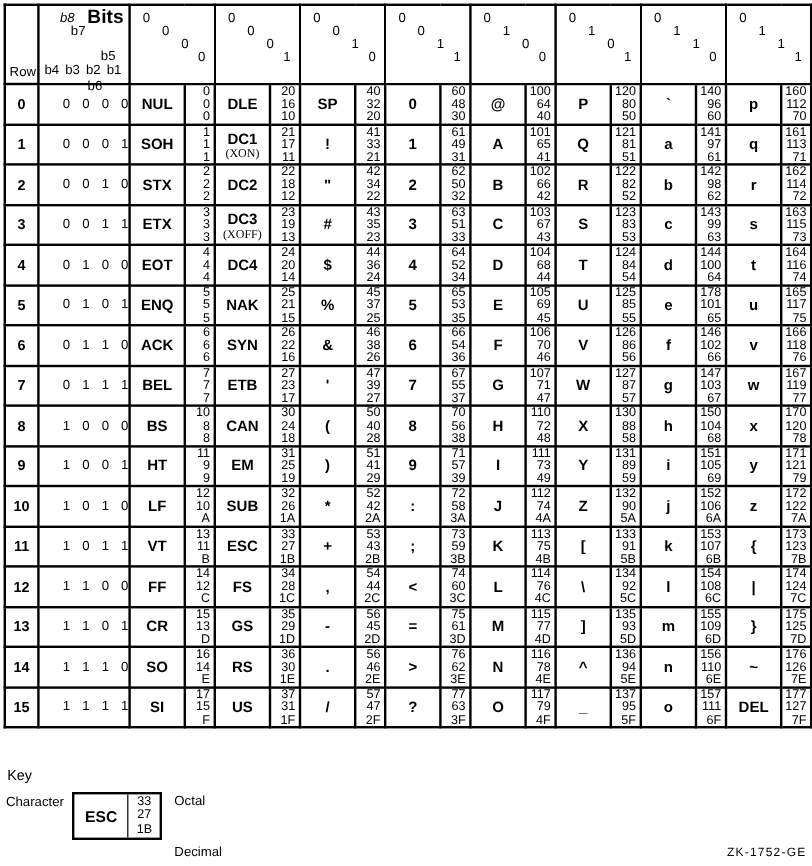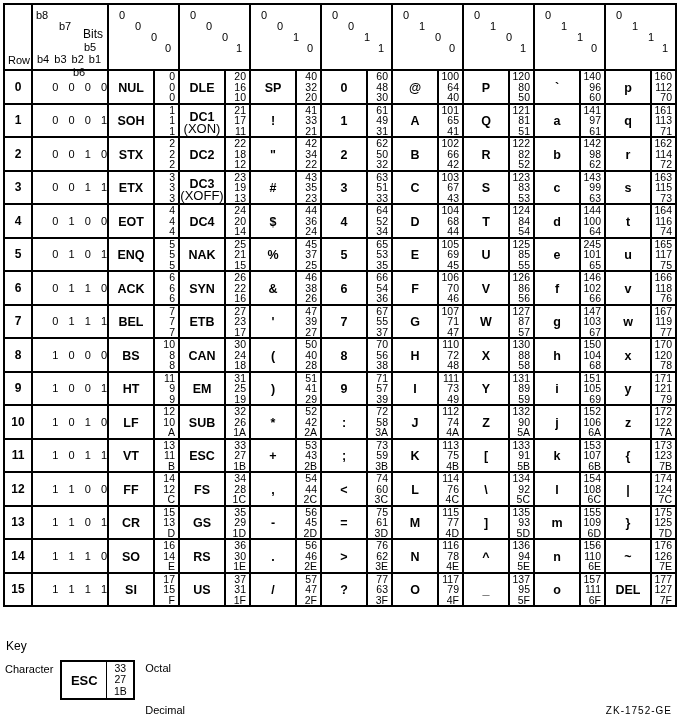--- a/index.html
+++ b/index.html
@@ -19,39 +19,39 @@
   
   tr.hrow1 { height:16px; }
   td.col-label { text-align:center; font-size:12px; }
   td.col-num  { text-align:center; font-size:13px; font-weight:bold; }
   
   tr.hrow2 { height:66px; }
   td.row-hdr { vertical-align:bottom; }
   .rh-text { display:block; font-size:11px; padding:0 0 3px 3px; }
   td.bits-cell, td.colbits { position:relative; }
   .bl, .hb, .low-bits, .bits-word { position:absolute; font-size:11px; line-height:11px; white-space:nowrap; }
-  .bits-word { font-weight:normal; font-size:12px; right:4px; top:4px;margin-top:20px; }
-  .bl0 { left:3px;  top:5px; }
+  .bits-word { font-weight:bold; font-size:16px; right:4px; top:4px; }
+  .bl0 { left:17px;  top:5px;font-style:italic; }
   .bl1 { left:26px; top:16px; }
   .bl2 { left:40px; top:26px;margin-top:36px; }
   .bl3 { left:51px; top:37px; }
   .low-bits { left:4px; bottom:4px; word-spacing:2px; }
   .hb0 { left:10px; top:5px; }
   .hb1 { left:26px; top:16px; }
   .hb2 { left:42px; top:27px; }
   .hb3 { left:56px; top:38px; }
   
   tr.drow { height:33px; }
   tr.drow td { border-top-width:1px; border-bottom-width:1px; }
   tbody tr.drow:last-child td { border-bottom-width:2px; }
   td.rownum  { text-align:center; font-weight:bold; font-size:12px; }
   td.rowbits { text-align:right; font-size:11px; word-spacing:7px; }
   td.ch  { text-align:center; border-right-width:1px; vertical-align:middle; }
   .chv   { font-weight:bold; font-size:12.5px; }
-  .sub   { font-size:13px; line-height:9px; margin-top:-1px; }
+  .sub   { font-size:10px; line-height:9px; margin-top:-1px;font-family:Liberation Serif, serif; }
   td.num { border-left-width:1px; font-size:10.5px; line-height:10.5px;
            text-align:right; vertical-align:middle; }
   td.num div { padding-right:3px; }
   
   .key-title { position:absolute; left:6px; top:639px; font-weight:normal; font-size:12px; }
   .key-body  { position:absolute; left:5px; top:660px; display:flex; align-items:flex-start; }
   .key-charlabel { font-size:11px; margin:3px 7px 0 0; }
   .key-box  { display:flex; border:2px solid #000; }
   .key-char { width:44px; height:36px; display:flex; align-items:center; justify-content:center;
               font-weight:bold; font-size:13px; }
@@ -444,21 +444,21 @@
           <div class="hex">45</div>
         </td>
         <td class="ch"><span class="chv">U</span></td>
         <td class="num">
           <div class="oct">125</div>
           <div class="dec">85</div>
           <div class="hex">55</div>
         </td>
         <td class="ch"><span class="chv">e</span></td>
         <td class="num">
-          <div class="oct">245</div>
+          <div class="oct">178</div>
           <div class="dec">101</div>
           <div class="hex">65</div>
         </td>
         <td class="ch"><span class="chv">u</span></td>
         <td class="num">
           <div class="oct">165</div>
           <div class="dec">117</div>
           <div class="hex">75</div>
         </td>
       </tr>

